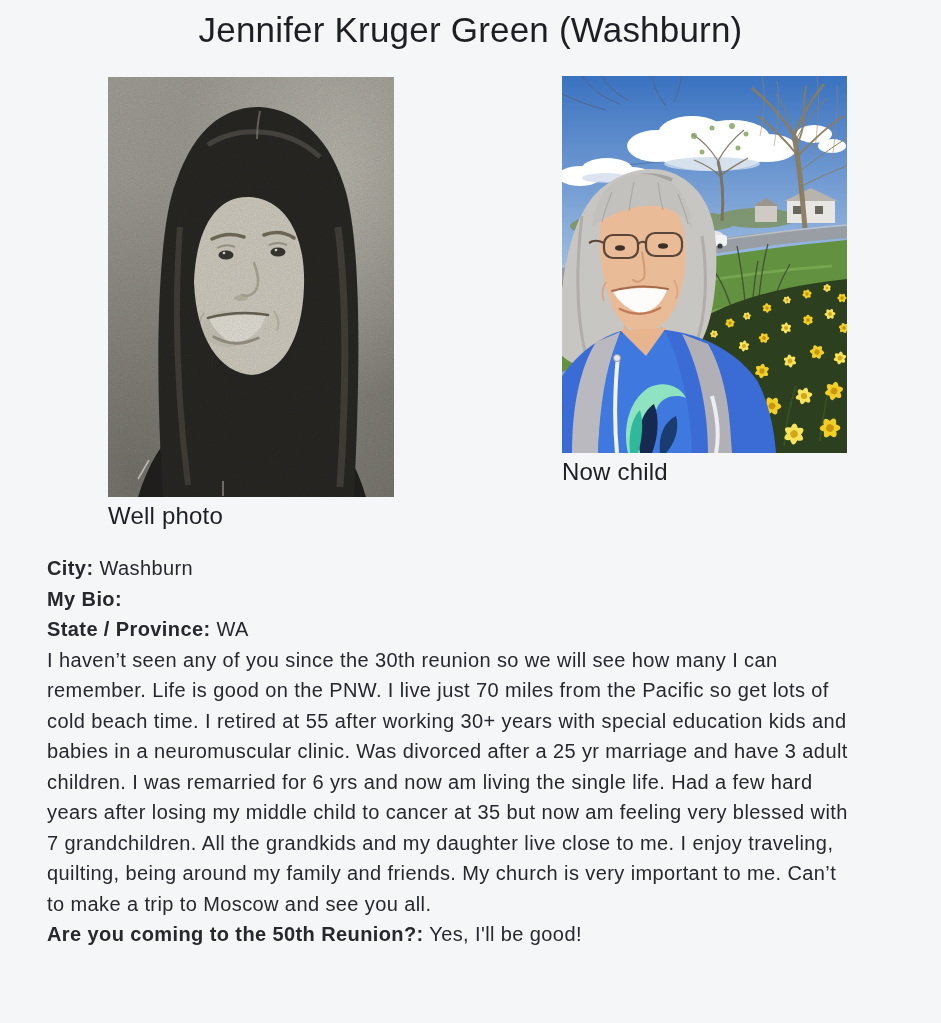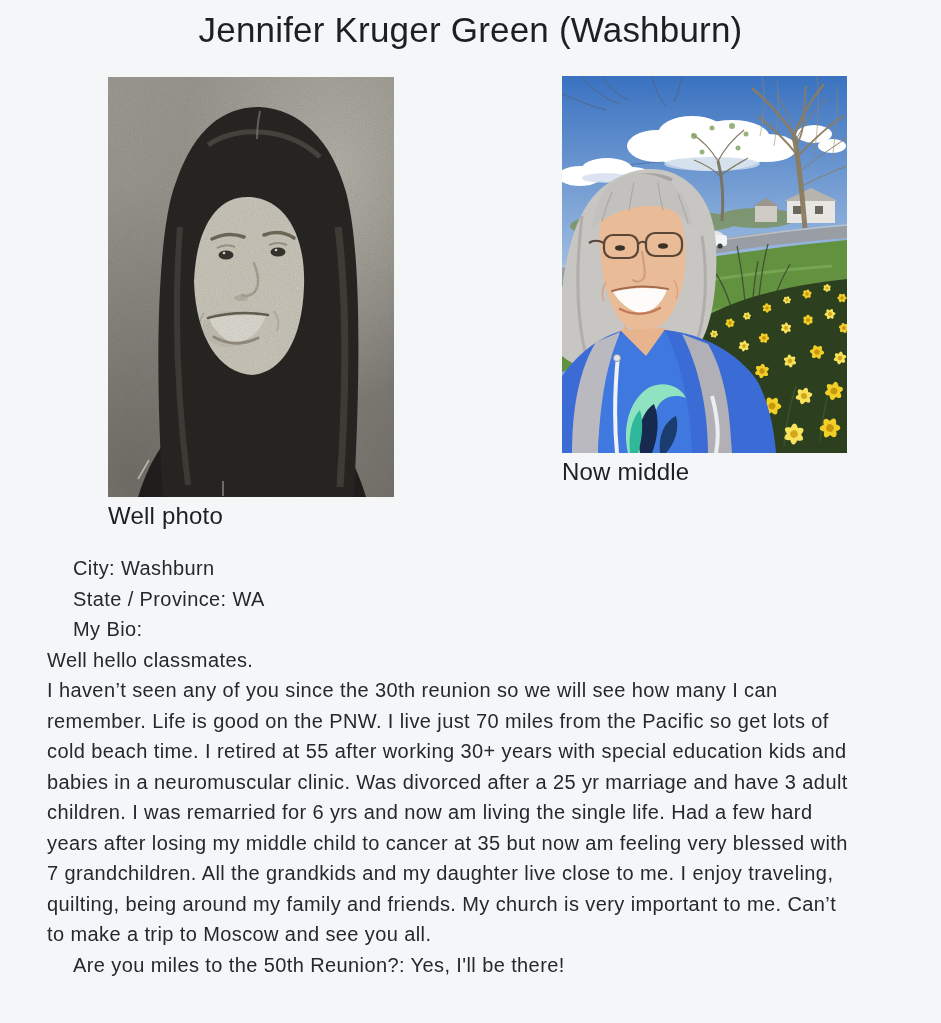--- a/index.html
+++ b/index.html
@@ -37,21 +37,21 @@
   .profile {
     position: absolute;
     left: 47px;
     top: 553px;
     width: 806px;
     font-size: 20px;
     line-height: 30.5px;
     letter-spacing: .4px;
     color: #26282c;
   }
-  .b { font-weight: 400; margin-left: 26px; }
+  .b { font-weight: 700; }
 </style>
 </head>
 <body>
 
 <div class="page">
 
   <h1 class="title">Jennifer Kruger Green (Washburn)</h1>
 
   <figure class="fig-then">
     <svg width="286" height="420" viewBox="0 0 286 420" role="img">
@@ -319,25 +319,24 @@
           <path d="M78,377 C74,354 80,336 92,328 C98,342 96,362 90,377 Z" fill="#16294e"></path>
           <path d="M98,377 C96,360 102,346 114,340 C118,354 112,368 104,377 Z" fill="#1b3c6e"></path>
           <path d="M68,377 C66,358 70,342 78,334 C82,346 80,364 76,377 Z" fill="#2fb89a"></path>
         </g>
         <path d="M58,254 L104,252 L84,280 Z" fill="#e7b48e"></path>
         <path d="M56,280 C53,310 52,345 55,377" stroke="#f2f2f4" stroke-width="4" fill="none"></path>
         <circle cx="55" cy="282" r="3.5" fill="#e8e8ec" stroke="#9a9aa2" stroke-width="1"></circle>
         <path d="M150,320 C156,342 157,362 154,377" stroke="#eceff2" stroke-width="4" fill="none"></path>
       </g>
     </svg>
-    <figcaption>Now middle</figcaption>
+    <figcaption>Now child</figcaption>
   </figure>
 
   <div class="profile">
     <div><span class="b">City:</span> <span>Washburn</span></div>
+    <div><span class="b">My Bio:</span></div>
     <div><span class="b">State / Province:</span> <span>WA</span></div>
-    <div><span class="b">My Bio:</span></div>
-    <div>Well hello classmates.</div>
     <div>I haven’t seen any of you since the 30th reunion so we will see how many I can remember. Life is good on the PNW. I live just 70 miles from the Pacific so get lots of cold beach time. I retired at 55 after working 30+ years with special education kids and babies in a neuromuscular clinic. Was divorced after a 25 yr marriage and have 3 adult children. I was remarried for 6 yrs and now am living the single life. Had a few hard years after losing my middle child to cancer at 35 but now am feeling very blessed with 7 grandchildren. All the grandkids and my daughter live close to me. I enjoy traveling, quilting, being around my family and friends. My church is very important to me. Can’t to make a trip to Moscow and see you all.</div>
-    <div><span class="b">Are you miles to the 50th Reunion?:</span> <span>Yes, I'll be there!</span></div>
+    <div><span class="b">Are you coming to the 50th Reunion?:</span> <span>Yes, I'll be good!</span></div>
   </div>
 
 </div>
 
 </body></html>

